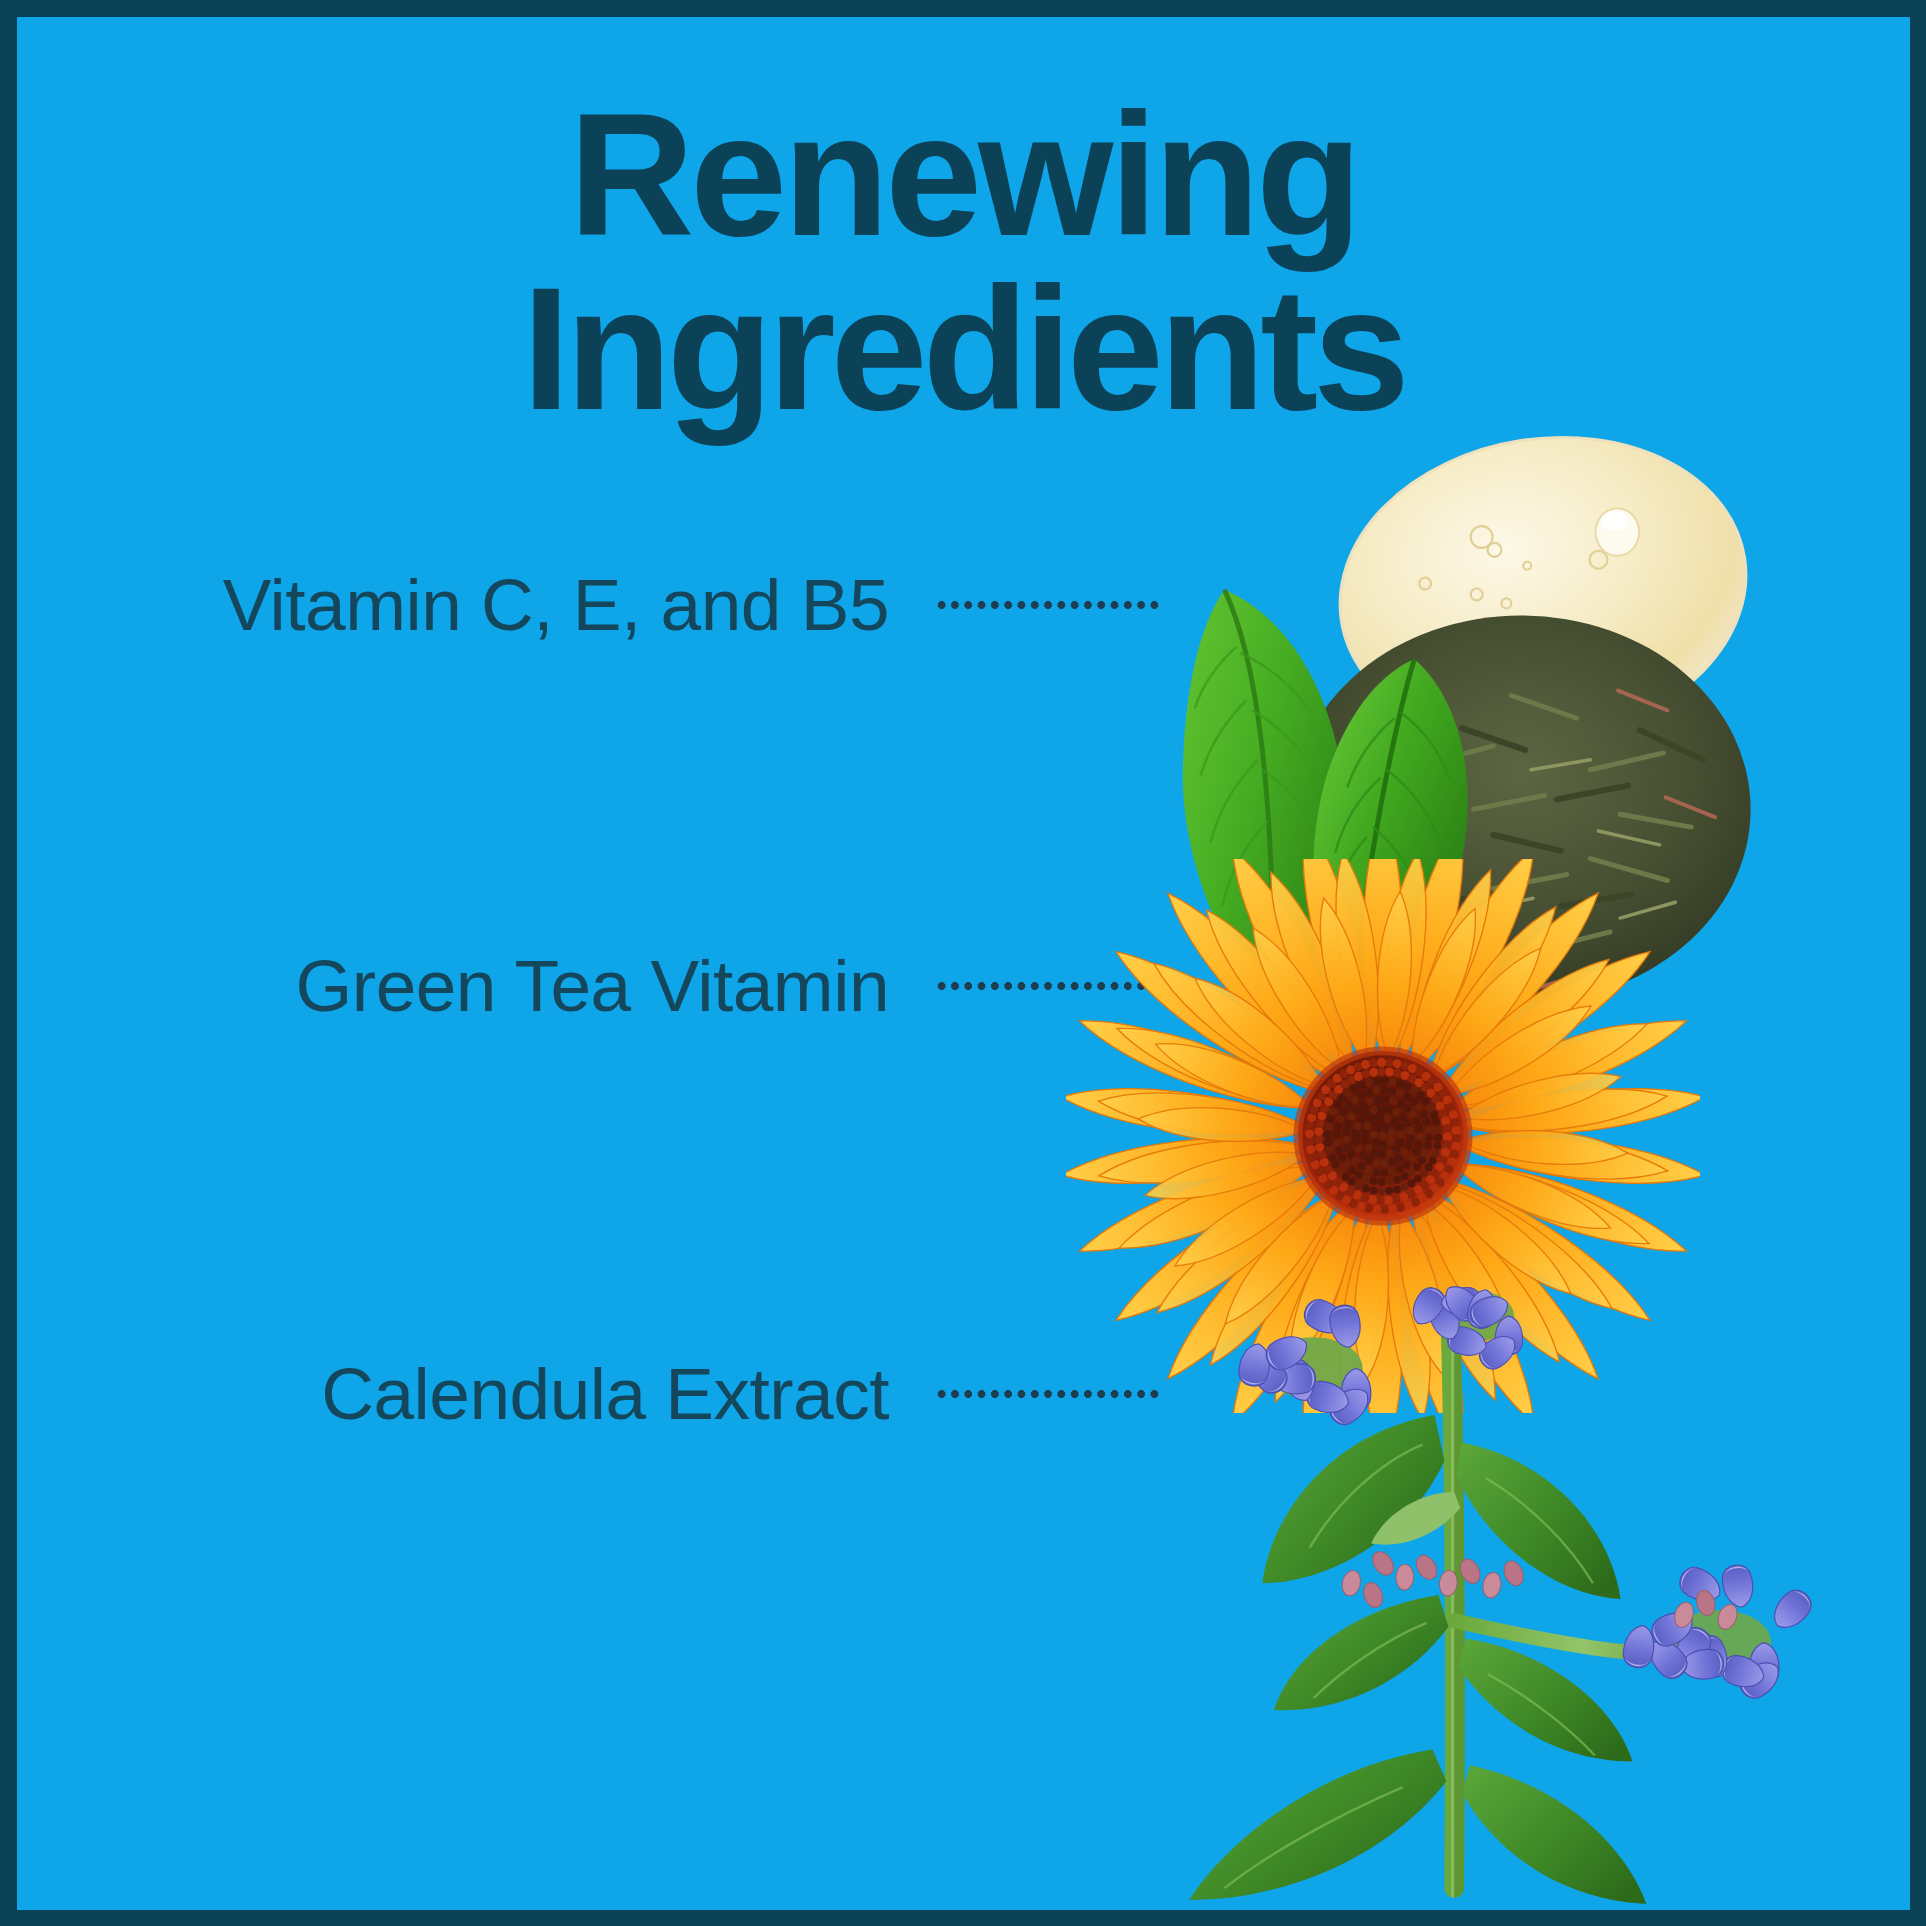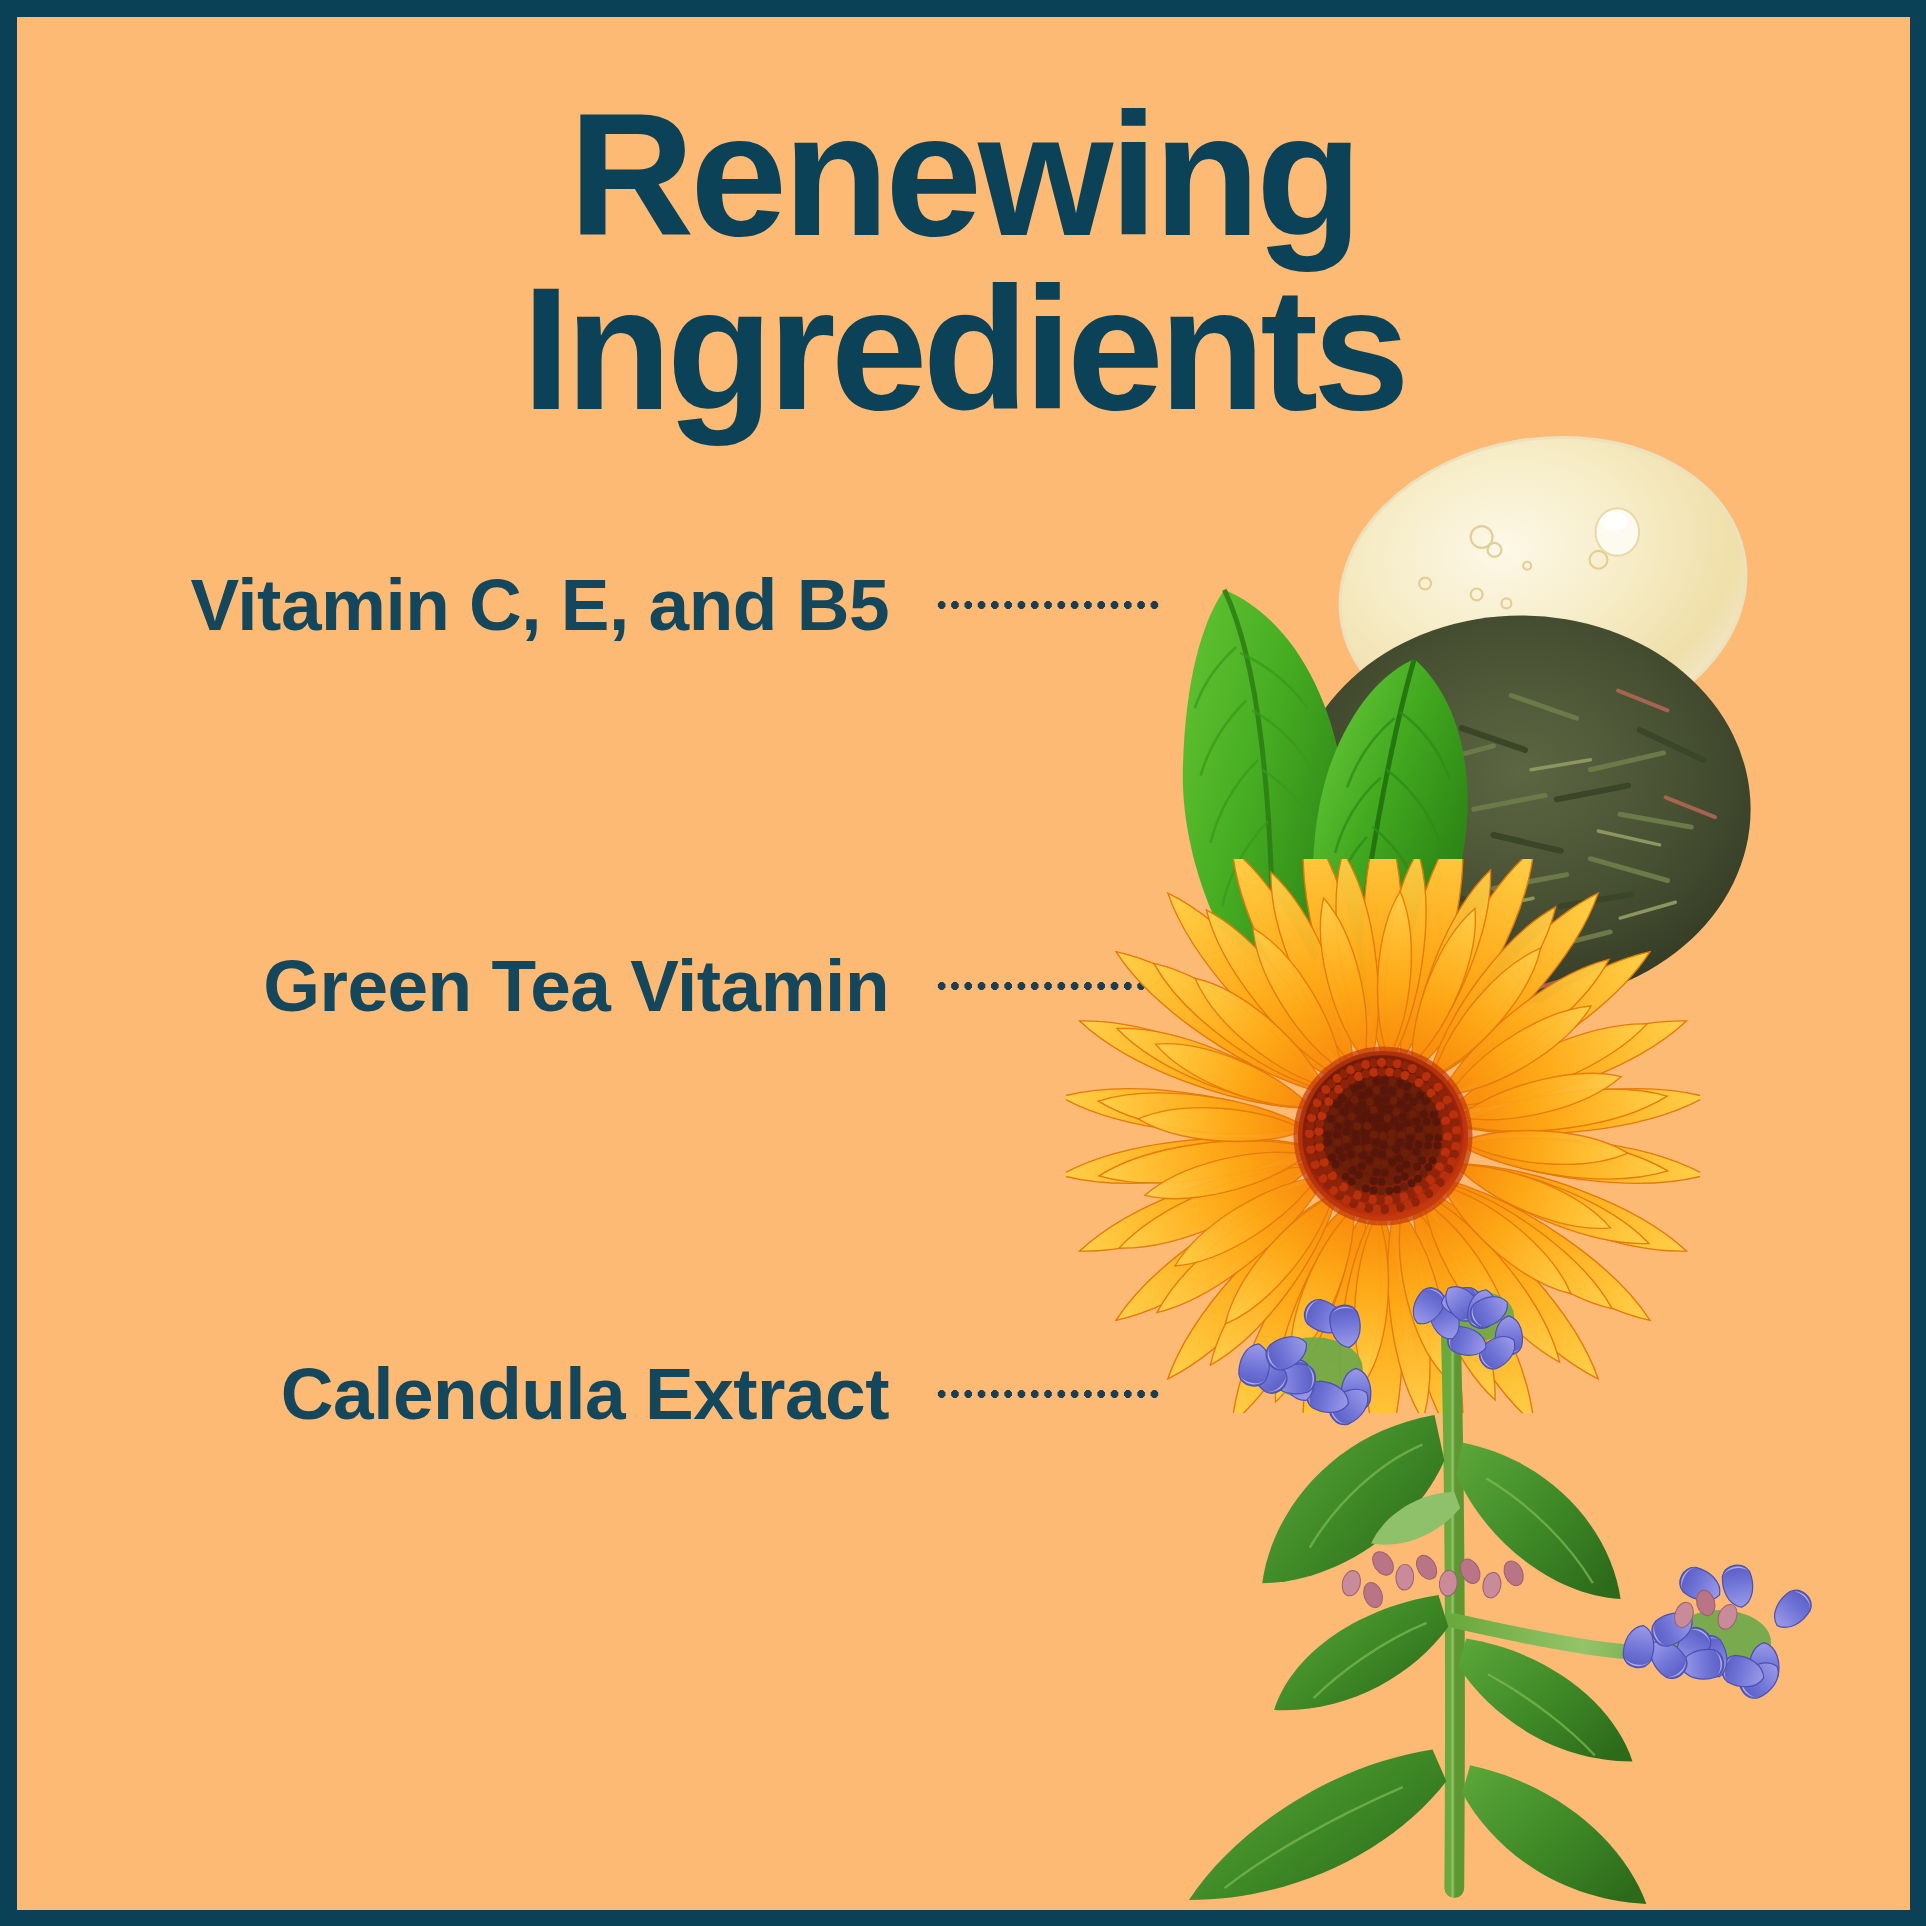--- a/index.html
+++ b/index.html
@@ -6,21 +6,21 @@
   html,body { width:1927px; height:1927px; }
   body {
     background:#0a4156;
     font-family:"Liberation Sans", sans-serif;
     overflow:hidden;
   }
   #card {
     position:absolute;
     left:17px; top:17px;
     width:1893px; height:1893px;
-    background:#fdba74;
+    background:#0ea5e9;
     overflow:hidden;
   }
   
   #title {
     position:absolute;
     left:0; top:71px;
     width:1893px;
     text-align:center;
     color:#0c4258;
     font-weight:700;
@@ -36,21 +36,21 @@
     left:0;
     width:1143px;
     height:95px;
     display:flex;
     align-items:center;
     justify-content:flex-end;
   }
   .row-label {
     color:#14465c;
     font-size:73px;
-    font-weight:700;
+    font-weight:400;
     letter-spacing:-0.5px;
     white-space:nowrap;
   }
   .leader {
     width:225px;
     min-width:225px;
     height:8px;
     margin-left:46px;
     background-image:radial-gradient(circle closest-side, #1d3e52 99%, rgba(0,0,0,0) 100%);
     background-size:13.3px 8px;

